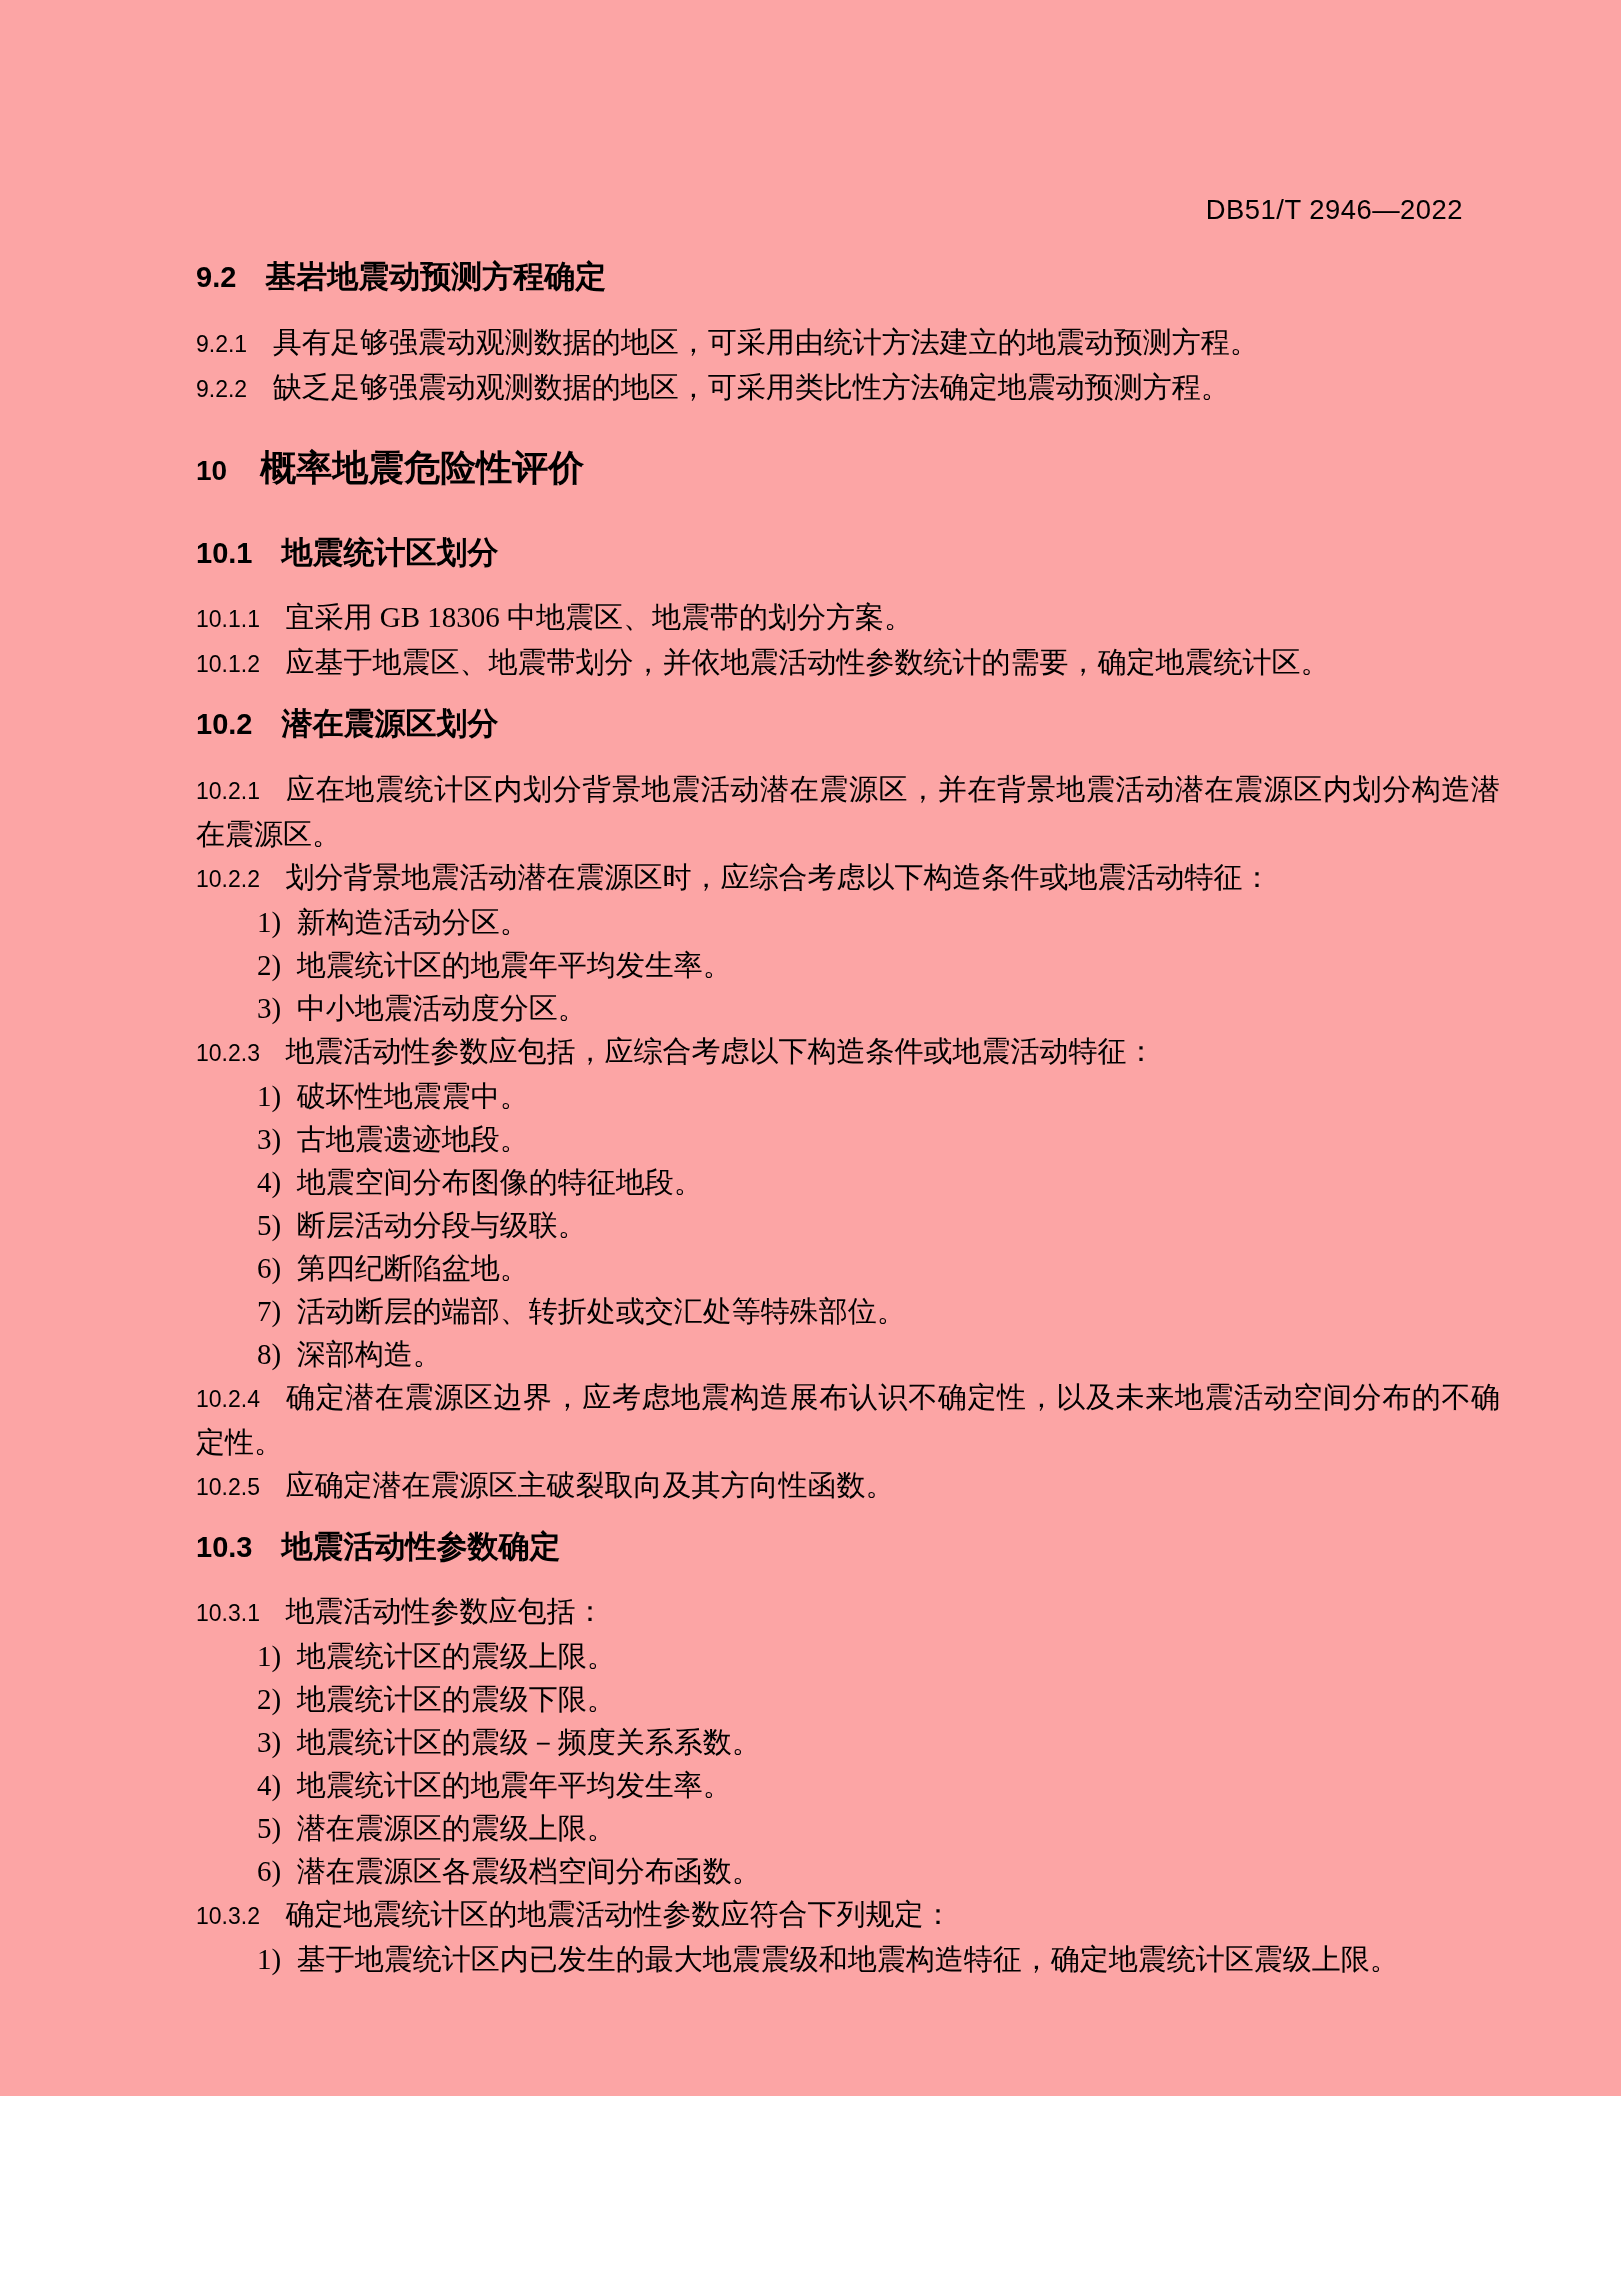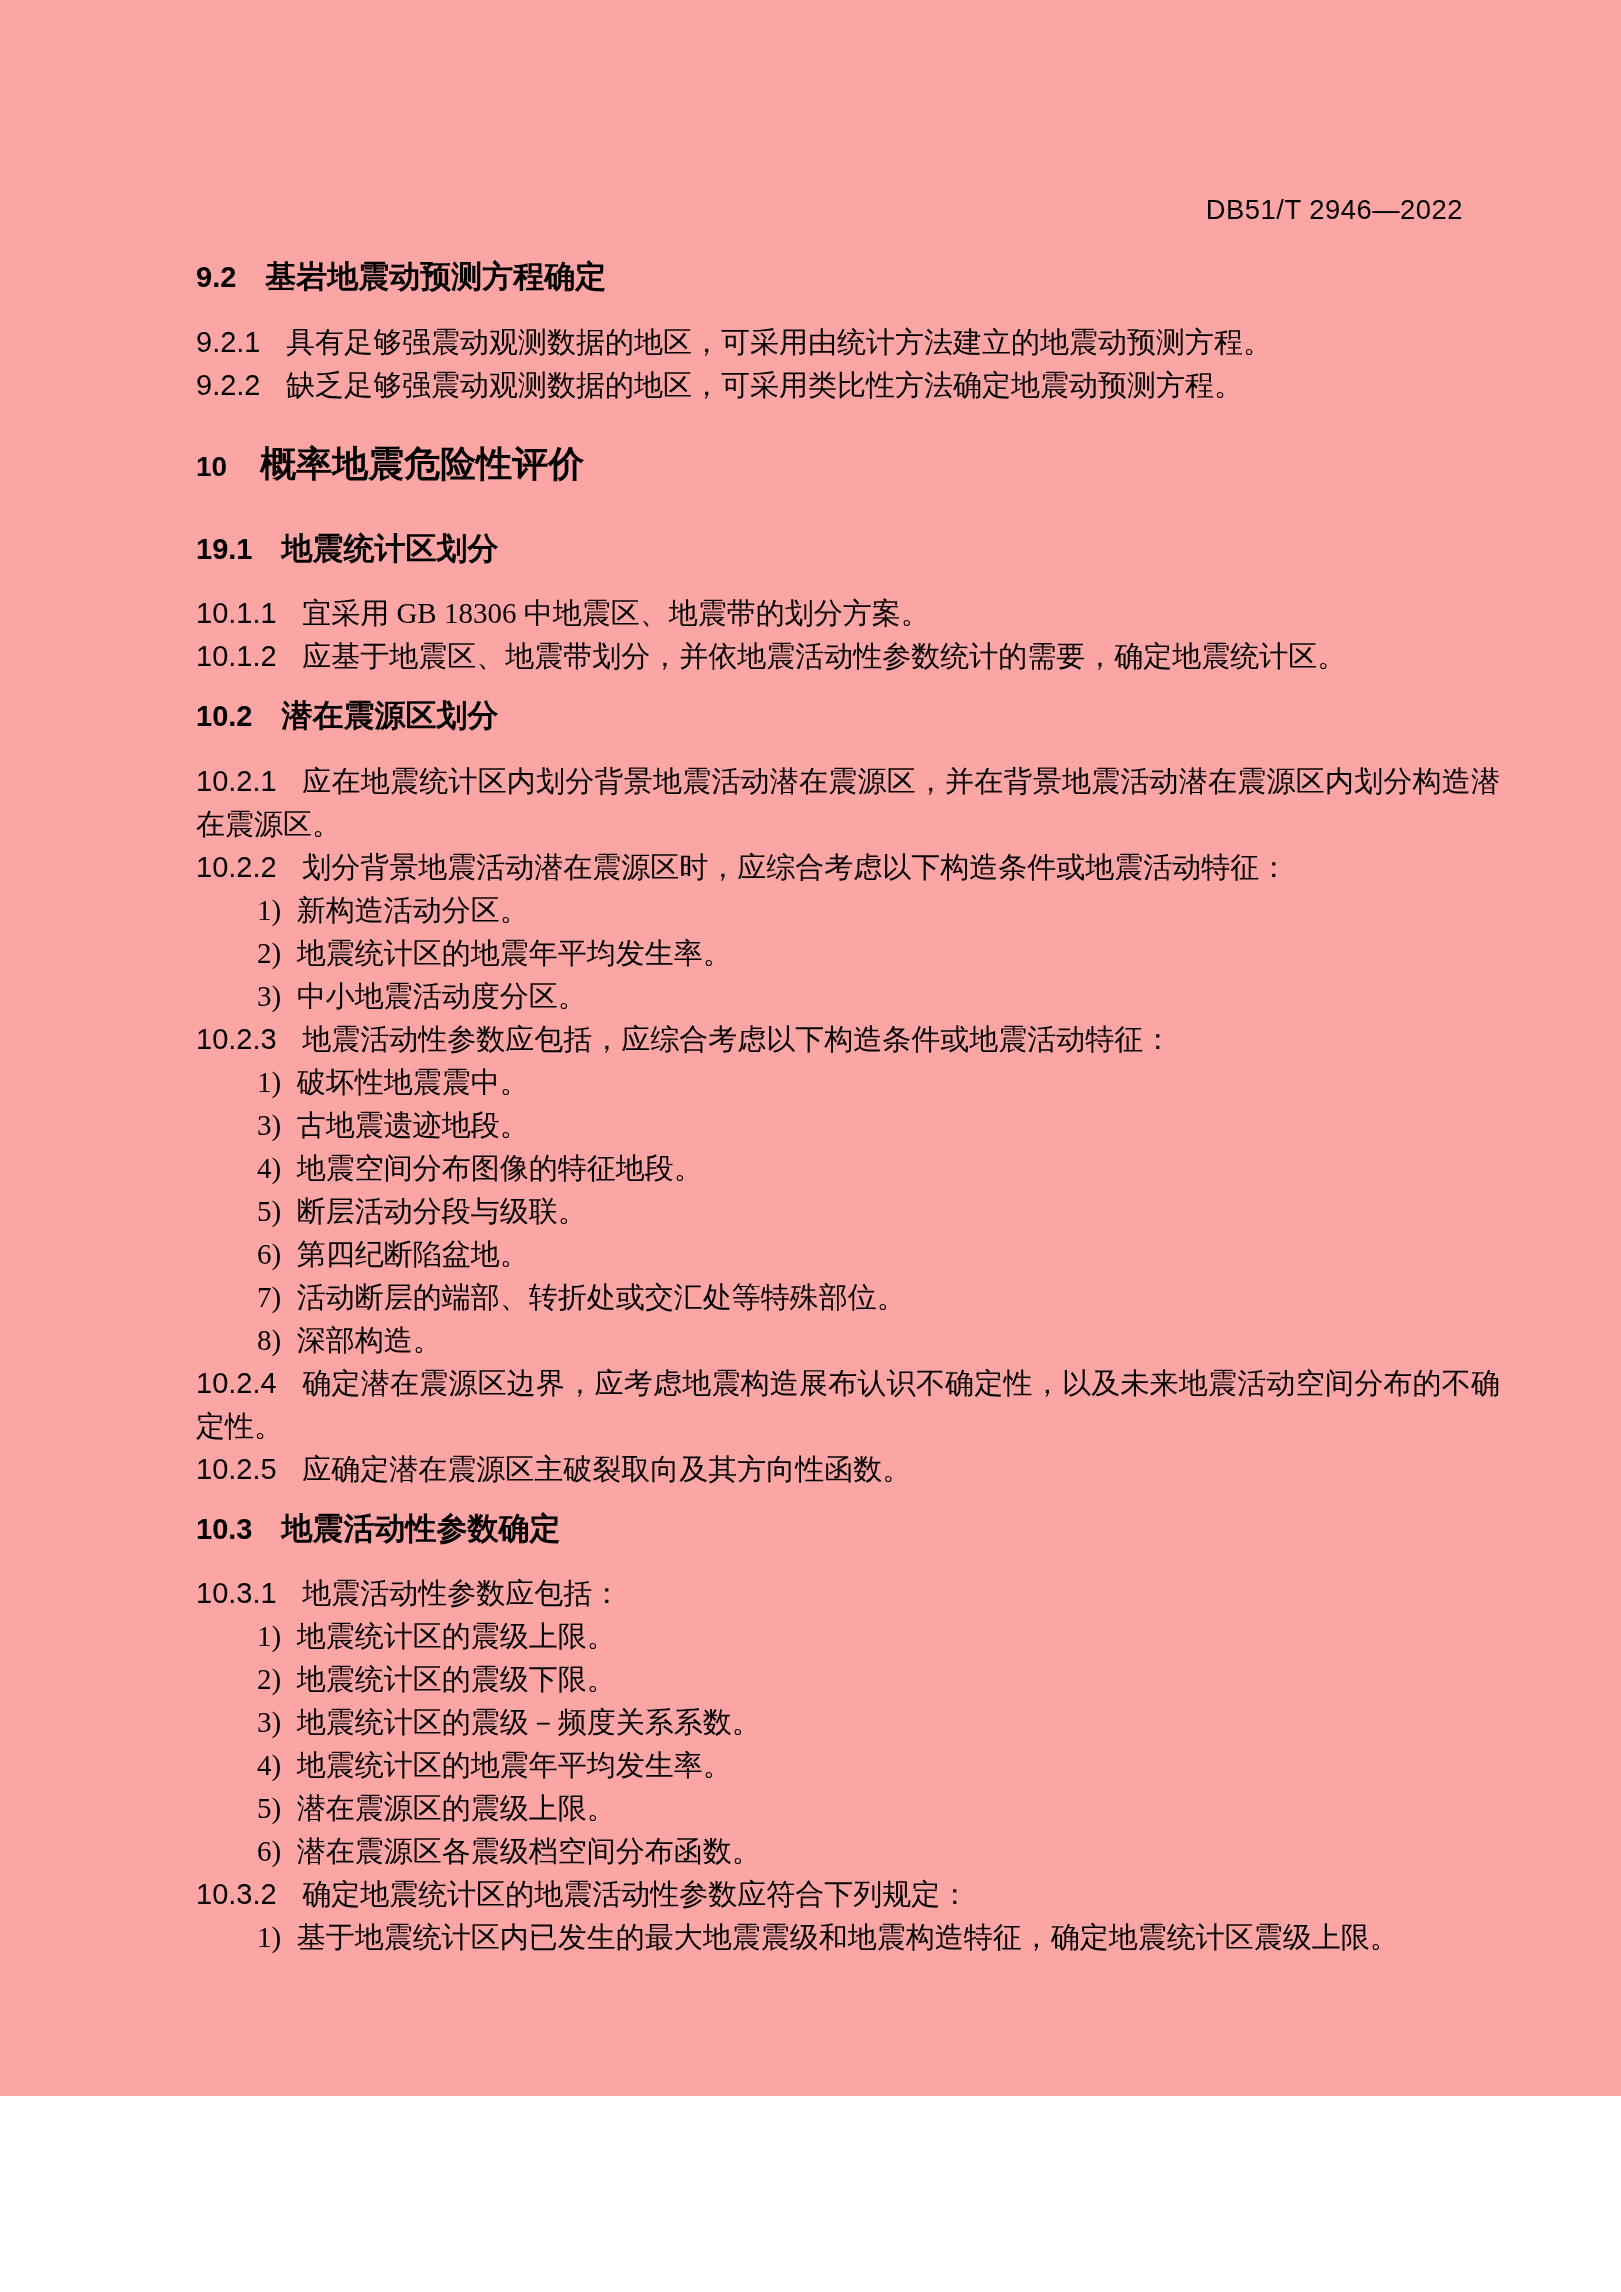--- a/index.html
+++ b/index.html
@@ -70,21 +70,21 @@
     font-weight: 600;
     font-size: 29px;
     margin-right: 29px;
   }
   
   .clause {
     text-align: justify;
   }
   .clause .num {
     font-family: "Liberation Sans", "DejaVu Sans", sans-serif;
-    font-size: 29px;
+    font-size: 23px;
     margin-right: 25.5px;
     white-space: nowrap;
   }
   
   .item {
     padding-left: 61px;
   }
   .item .num {
     margin-right: 15.7px;
     white-space: nowrap;
@@ -106,21 +106,21 @@
 <body>
 
 <div class="page">
   <div class="doc-header">DB51/T 2946—2022</div>
 
   <div class="content">
       <div class="block h2"><span class="num">9.2</span><span class="txt">基岩地震动预测方程确定</span></div>
       <div class="block clause"><span class="num">9.2.1</span><span class="txt">具有足够强震动观测数据的地区，可采用由统计方法建立的地震动预测方程。</span></div>
       <div class="block clause"><span class="num">9.2.2</span><span class="txt">缺乏足够强震动观测数据的地区，可采用类比性方法确定地震动预测方程。</span></div>
       <div class="block h1"><span class="num">10</span><span class="txt">概率地震危险性评价</span></div>
-      <div class="block h2"><span class="num">19.1</span><span class="txt">地震统计区划分</span></div>
+      <div class="block h2"><span class="num">10.1</span><span class="txt">地震统计区划分</span></div>
       <div class="block clause"><span class="num">10.1.1</span><span class="txt">宜采用 GB 18306 中地震区、地震带的划分方案。</span></div>
       <div class="block clause"><span class="num">10.1.2</span><span class="txt">应基于地震区、地震带划分，并依地震活动性参数统计的需要，确定地震统计区。</span></div>
       <div class="block h2"><span class="num">10.2</span><span class="txt">潜在震源区划分</span></div>
       <div class="block clause"><span class="num">10.2.1</span><span class="txt">应在地震统计区内划分背景地震活动潜在震源区，并在背景地震活动潜在震源区内划分构造潜在震源区。</span></div>
       <div class="block clause"><span class="num">10.2.2</span><span class="txt">划分背景地震活动潜在震源区时，应综合考虑以下构造条件或地震活动特征：</span></div>
       <div class="block item"><span class="num">1)</span><span class="txt">新构造活动分区。</span></div>
       <div class="block item"><span class="num">2)</span><span class="txt">地震统计区的地震年平均发生率。</span></div>
       <div class="block item"><span class="num">3)</span><span class="txt">中小地震活动度分区。</span></div>
       <div class="block clause"><span class="num">10.2.3</span><span class="txt">地震活动性参数应包括，应综合考虑以下构造条件或地震活动特征：</span></div>
       <div class="block item"><span class="num">1)</span><span class="txt">破坏性地震震中。</span></div>

